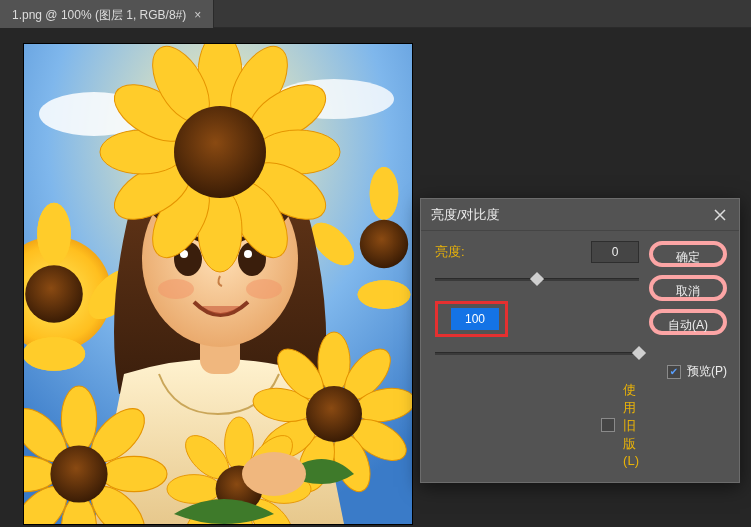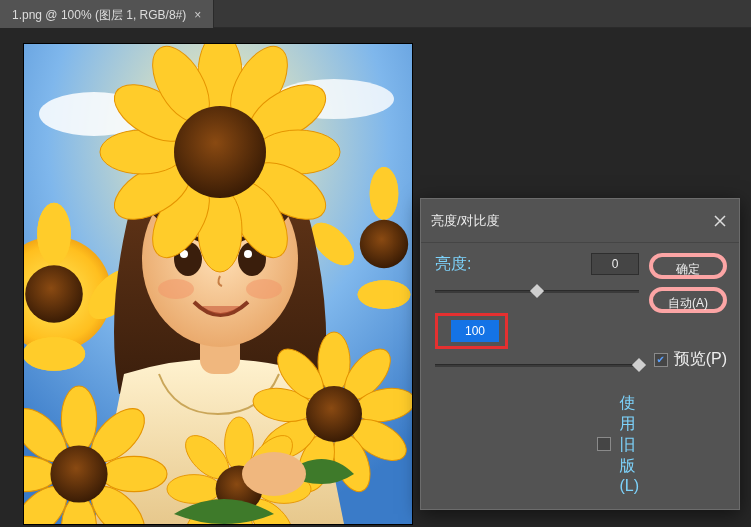--- a/index.html
+++ b/index.html
@@ -4,39 +4,39 @@
 <style>
   * { box-sizing: border-box; margin: 0; padding: 0; font-family: "Segoe UI", "Microsoft YaHei", sans-serif; }
   body { background: #535353; width: 751px; height: 527px; overflow: hidden; position: relative; }
   .tabbar { background: #383838; height: 28px; display: flex; align-items: stretch; border-bottom: 1px solid #2a2a2a; }
   .tab { background: #535353; color: #ddd; font-size: 12px; padding: 15px 12px; display: flex; align-items: center; gap: 8px; border-right: 1px solid #2a2a2a; }
   .tab-close { color: #ccc; font-size: 12px; cursor: pointer; }
   .workspace { position: absolute; top: 28px; left: 0; right: 0; bottom: 0; background: #262626; overflow: hidden; }
   .canvas { position: absolute; top: 16px; left: 24px; width: 388px; height: 480px; background: #fff; box-shadow: 0 0 0 1px #000; overflow: hidden; }
   .canvas svg { width: 100%; height: 100%; display: block; }
   .dialog { position: absolute; top: 170px; left: 420px; width: 320px; background: #535353; border: 1px solid #6c6c6c; box-shadow: 0 4px 18px rgba(0,0,0,0.55); }
-  .dlg-title { height: 44px; display: flex; align-items: center; padding: 0 10px; font-size: 13px; color: #eee; border-bottom: 1px solid #454545; }
+  .dlg-title { height: 32px; display: flex; align-items: center; padding: 0 10px; font-size: 13px; color: #eee; border-bottom: 1px solid #454545; }
   .dlg-title span { flex: 1; }
   .dlg-close { width: 18px; height: 18px; display: flex; align-items: center; justify-content: center; cursor: pointer; }
   .dlg-body { padding: 10px 12px 14px 14px; display: flex; gap: 10px; }
   .dlg-left { flex: 1; display: flex; flex-direction: column; gap: 10px; }
   .row { display: flex; align-items: center; gap: 8px; }
-  .lbl { font-size: 16px; color: #7dd3fc; flex: 1; }
+  .lbl { font-size: 13px; color: #eab308; flex: 1; }
   .numbox { width: 48px; height: 22px; background: #454545; border: 1px solid #2e2e2e; color: #eee; font-size: 12px; text-align: center; line-height: 20px; }
   .numbox.selected { color: #fff; background: #1473e6; border: 1px solid #1473e6; margin-left: 7px; }
   .hiwrap { border: 3px solid #e53030; padding: 4px 6px; display: inline-block; }
   .slider { position: relative; height: 18px; }
   .slider-track { position: absolute; top: 5px; left: 0; right: 0; height: 3px; background: #3a3a3a; border-top: 1px solid #2a2a2a; }
   .slider-thumb { position: absolute; top: 1px; width: 10px; height: 10px; background: #cfcfcf; transform: translateX(-50%) rotate(45deg); }
   .checkrow { display: flex; align-items: center; gap: 8px; margin-top: 6px; justify-content: flex-end; }
   .checkbox { width: 14px; height: 14px; border: 1px solid #8a8a8a; background: #454545; display: inline-flex; align-items: center; justify-content: center; }
   .checkbox.checked::after { content: "✔"; font-size: 10px; color: #5aa0ff; }
   .dlg-right { width: 78px; display: flex; flex-direction: column; gap: 8px; }
   .btn { height: 26px; border: 4px solid #fca5a5; border-radius: 13px; background: transparent; color: #eee; font-size: 12px; text-align: center; line-height: 24px; cursor: pointer; }
-  .preview { display: flex; align-items: center; gap: 6px; margin-top: 28px; font-size: 16px; color: #eee; justify-content: flex-end; }
+  .preview { display: flex; align-items: center; gap: 6px; margin-top: 20px; font-size: 12px; color: #eee; justify-content: flex-end; }
 </style>
 </head>
 <body>
 
 <div class="tabbar">
   <div class="tab">
     <span>1.png @ 100% (图层 1, RGB/8#)</span>
     <span class="tab-close">×</span>
   </div>
 </div>
@@ -238,20 +238,21 @@
         </div>
 
         <div class="checkrow">
           <span class="checkbox" id="chk-legacy"></span>
           <span class="lbl" style="flex:0">使用旧版(L)</span>
         </div>
       </div>
 
       <div class="dlg-right">
         <div class="btn">确定</div>
+        <div class="btn">取消</div>
         <div class="btn">自动(A)</div>
         <div class="preview">
           <span class="checkbox checked" id="chk-preview"></span>
           <span>预览(P)</span>
         </div>
       </div>
     </div>
   </div>
 </div>
 

